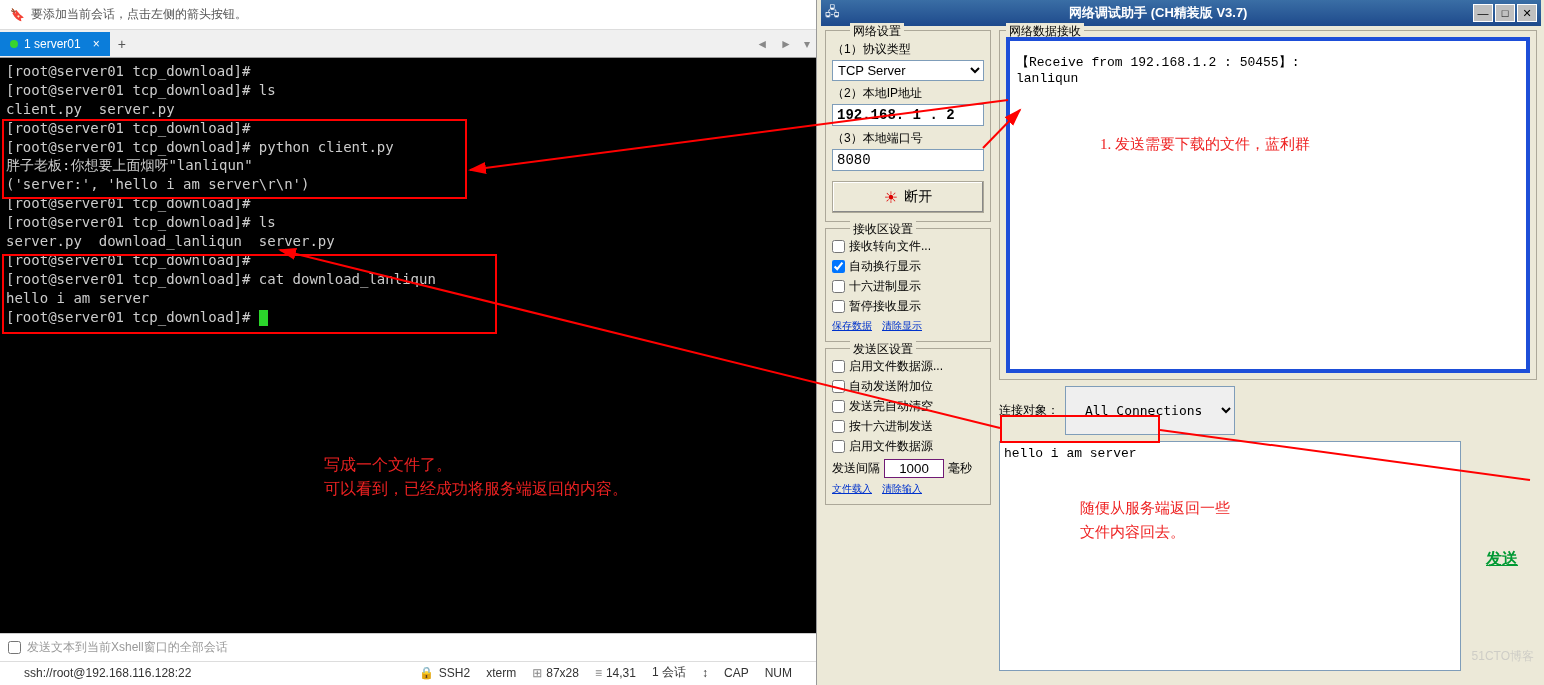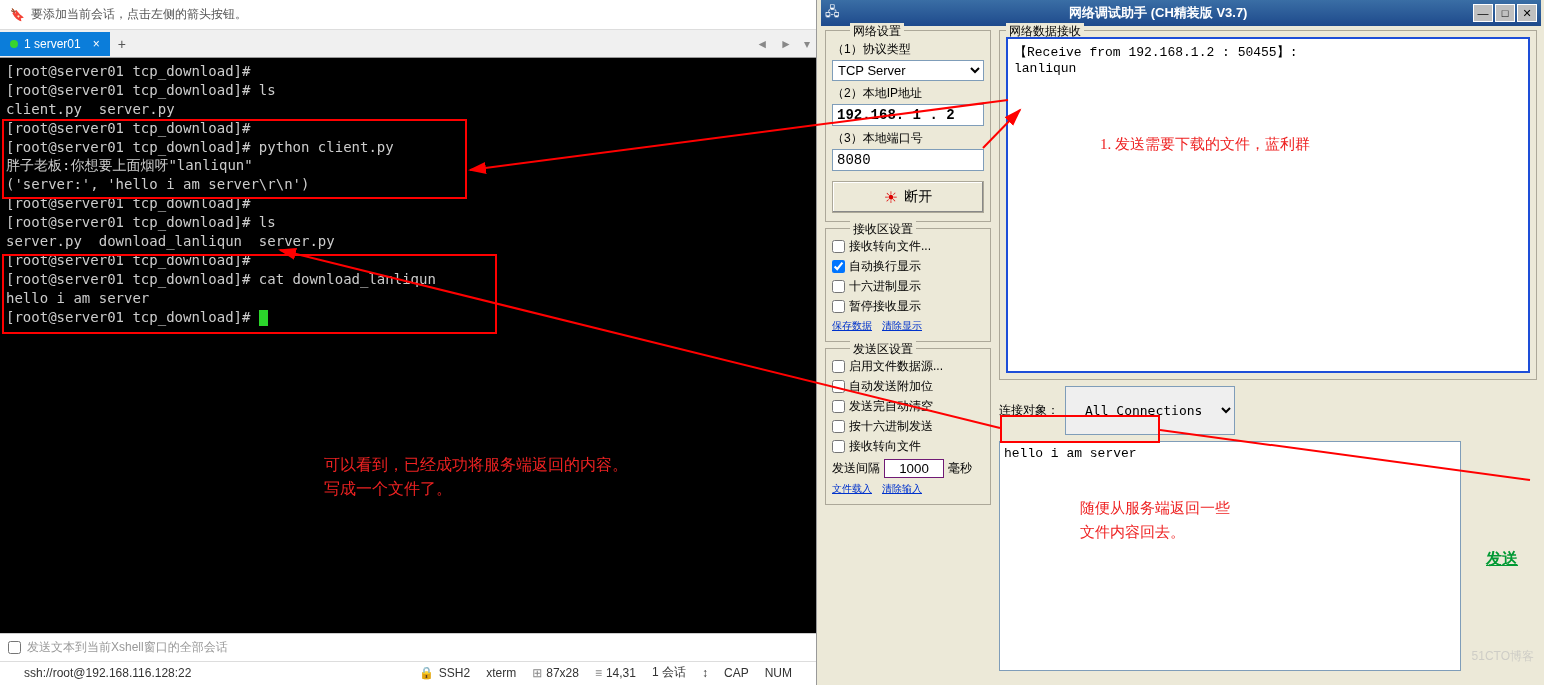--- a/index.html
+++ b/index.html
@@ -63,21 +63,21 @@
 .chk-row input { }
 .link-row { display: flex; gap: 10px; margin-top: 4px; }
 .link-row a { color: #0033cc; text-decoration: underline; cursor: pointer; font-size: 10px; }
 
 .interval-row { display: flex; align-items: center; gap: 4px; margin-top: 4px; }
 .interval-row input { width: 60px; border: 1px solid #701a75; text-align: center; padding: 1px; }
 
 .right-col { flex: 1; padding: 4px; display: flex; flex-direction: column; }
 .recv-frame { border: 1px solid #aca899; height: 350px; padding: 6px; position: relative; margin-bottom: 6px; }
 .recv-title { position: absolute; top: -8px; left: 6px; background: #ece9d8; padding: 0 3px; }
-.recv-area { background: #fff; border: 2px solid #1d4ed8; height: 100%; padding: 4px 6px; font-family: "Courier New", monospace; font-size: 13px; color: #000; position: relative; }
+.recv-area { background: #fff; border: 4px solid #1d4ed8; height: 100%; padding: 12px 6px; font-family: "Courier New", monospace; font-size: 13px; color: #000; position: relative; }
 
 .conn-row { display: flex; align-items: center; gap: 6px; margin-bottom: 6px; }
 .conn-row select { border: 1px solid #7f9db9; padding: 15px; font-family: monospace; font-size: 13px; }
 
 .send-area-row { display: flex; gap: 6px; flex: 1; }
 .send-textarea { flex: 1; border: 1px solid #7f9db9; background: #fff; padding: 4px; font-family: "Courier New", monospace; font-size: 13px; resize: none; height: 230px; }
 .send-btn-col { width: 70px; display: flex; align-items: center; justify-content: center; }
 .send-btn { color: #009933; font-size: 16px; font-weight: bold; cursor: pointer; background: none; border: none; text-decoration: underline; }
 
 .watermark { position: absolute; right: 10px; bottom: 20px; color: #bbb; font-size: 12px; opacity: .6; }
@@ -126,22 +126,22 @@
     <div class="line">server.py  download_lanliqun  server.py</div>
     <div class="line">[root@server01 tcp_download]#</div>
     <div class="line">[root@server01 tcp_download]# cat download_lanliqun</div>
     <div class="line">hello i am server</div>
     <div class="line"><span>[root@server01 tcp_download]# </span><span class="cursor"></span></div>
 
     <div class="redbox rb1"></div>
     <div class="redbox rb2"></div>
 
     <div class="red-anno anno1">
+      <div>写成一个文件了。</div>
       <div>可以看到，已经成功将服务端返回的内容。</div>
-      <div>写成一个文件了。</div>
     </div>
   </div>
 
   <div class="bottom-input">
     <input type="checkbox" style="">
     <span class="txt">发送文本到当前Xshell窗口的全部会话</span>
   </div>
 
   <div class="status-bar">
     <span class="status-item">ssh://root@192.168.116.128:22</span>
@@ -233,21 +233,21 @@
         <div class="chk-row">
             <input type="checkbox" style="">
             <span>发送完自动清空</span>
           </div>
         <div class="chk-row">
             <input type="checkbox" style="">
             <span>按十六进制发送</span>
           </div>
         <div class="chk-row">
             <input type="checkbox" style="">
-            <span>接收转向文件</span>
+            <span>启用文件数据源</span>
           </div>
         <div class="interval-row">
           <span>发送间隔</span>
           <input value="1000" style="">
           <span>毫秒</span>
         </div>
         <div class="link-row">
           <a>文件载入</a>
           <a>清除输入</a>
         </div>

